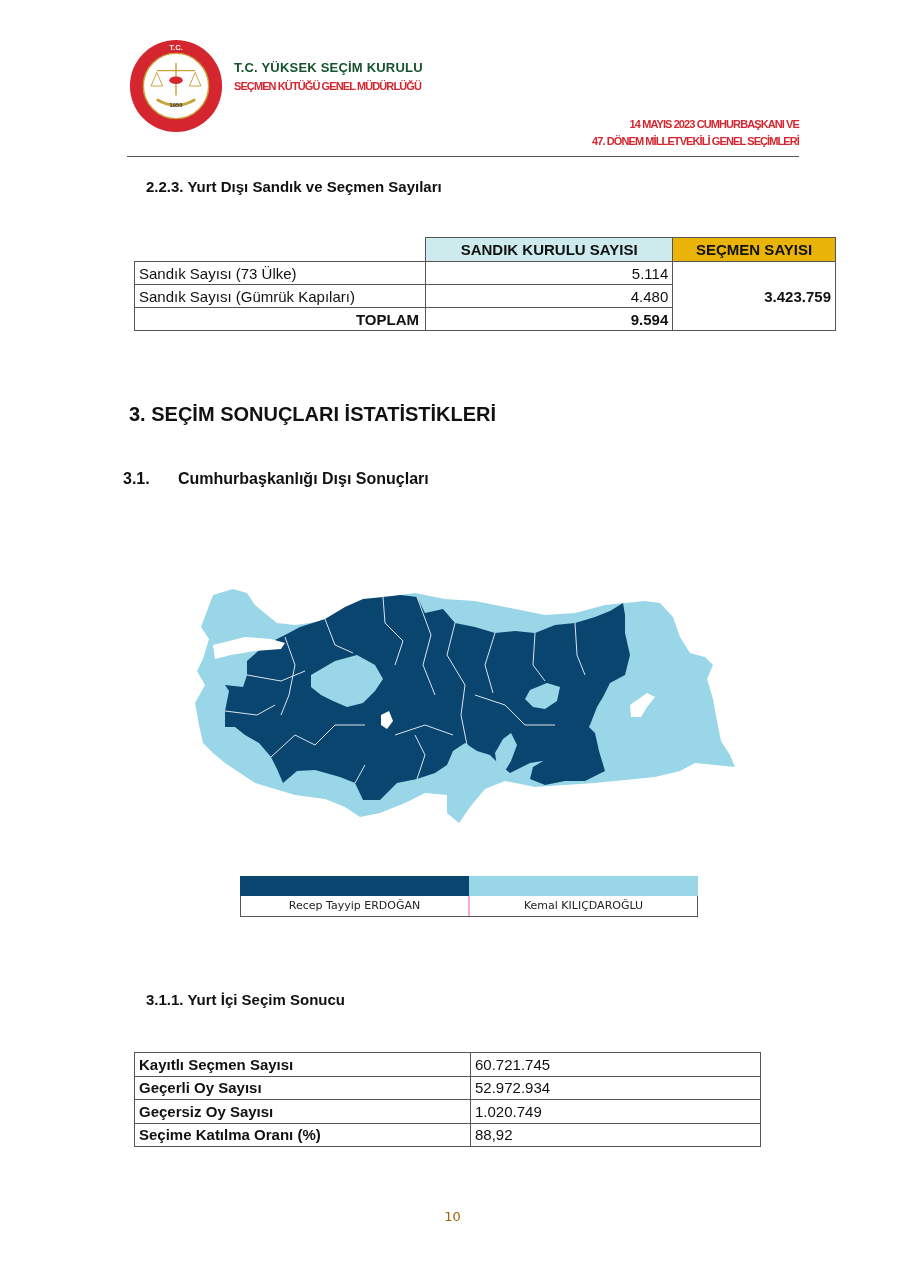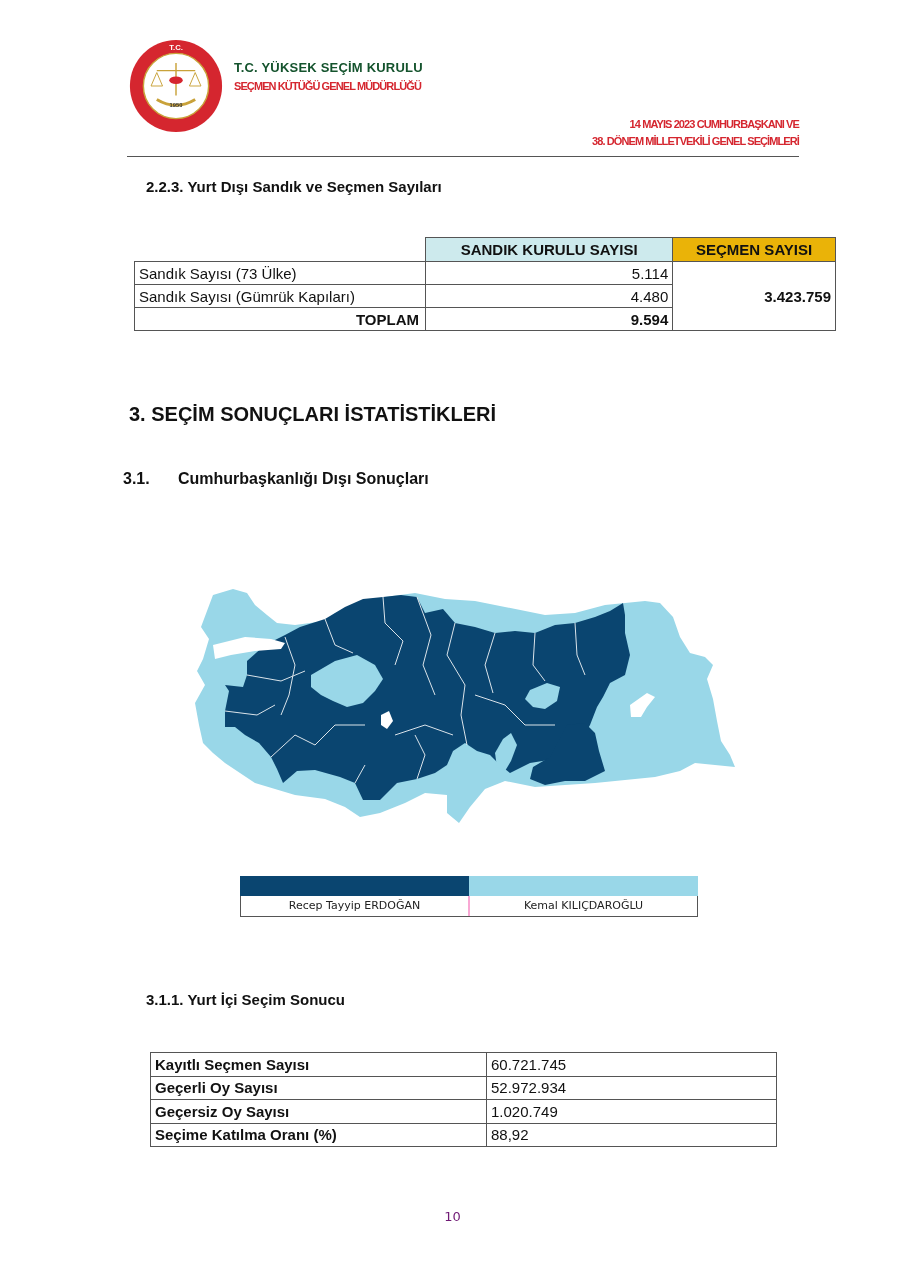--- a/index.html
+++ b/index.html
@@ -29,46 +29,46 @@
 
   .map { position: absolute; left: 185px; top: 575px; width: 560px; height: 255px; }
 
   .legend { position: absolute; left: 240px; top: 876px; width: 458px; }
   .legend .swatches { display: flex; height: 20px; }
   .legend .swatches div { flex: 1; }
   .legend .labels { display: flex; border: 1px solid #555; border-top: none; height: 21px; }
   .legend .labels div { flex: 1; text-align: center; font-family: "DejaVu Sans", sans-serif; font-size: 11px; line-height: 20px; color: #222; }
   .legend .labels div + div { border-left: 2px solid #f9a8d4; }
 
-  #t2 { left: 150px; top: 1052px; width: 627px; }
+  #t2 { left: 134px; top: 1052px; width: 627px; }
   #t2 td { height: 23.5px; padding: 0 4px; font-size: 15px; }
   #t2 td.k { font-weight: bold; width: 336px; }
 
-  .page-num { position: absolute; left: 0; width: 905px; top: 1209px; text-align: center; font-family: "DejaVu Sans", sans-serif; font-size: 13px; color: #701a75; }
+  .page-num { position: absolute; left: 0; width: 905px; top: 1209px; text-align: center; font-family: "DejaVu Sans", sans-serif; font-size: 13px; color: #a16207; }
 </style>
 </head>
 <body>
 
 <svg class="logo" viewBox="0 0 100 100">
   <circle cx="50" cy="50" r="48" fill="#d5262f"></circle>
   <circle cx="50" cy="50" r="34" fill="#fff"></circle>
   <circle cx="50" cy="50" r="34" fill="none" stroke="#c9a23a" stroke-width="1.5"></circle>
   <text x="50" y="13" text-anchor="middle" font-size="8" font-weight="bold" fill="#fff" font-family="Liberation Sans, sans-serif">T.C.</text>
   <line x1="50" y1="26" x2="50" y2="60" stroke="#c9a23a" stroke-width="1.5"></line>
   <line x1="30" y1="34" x2="70" y2="34" stroke="#c9a23a" stroke-width="1.5"></line>
   <path d="M24 50 L30 36 L36 50 Z M64 50 L70 36 L76 50 Z" fill="none" stroke="#c9a23a" stroke-width="1"></path>
   <ellipse cx="50" cy="44" rx="7" ry="4" fill="#d5262f"></ellipse>
   <path d="M30 64 Q50 76 70 64" fill="none" stroke="#c9a23a" stroke-width="3"></path>
   <text x="50" y="72" text-anchor="middle" font-size="6" font-weight="bold" fill="#333" font-family="Liberation Sans, sans-serif">1950</text>
 </svg>
 <div class="hdr-title">T.C. YÜKSEK SEÇİM KURULU</div>
 <div class="hdr-sub">SEÇMEN KÜTÜĞÜ GENEL MÜDÜRLÜĞÜ</div>
 <div class="hdr-right">
   <div>14 MAYIS 2023 CUMHURBAŞKANI VE</div>
-  <div>38. DÖNEM MİLLETVEKİLİ GENEL SEÇİMLERİ</div>
+  <div>47. DÖNEM MİLLETVEKİLİ GENEL SEÇİMLERİ</div>
 </div>
 <div class="hdr-rule"></div>
 
 <div class="h4" style="left:146px; top:178px;">2.2.3.   Yurt Dışı Sandık ve Seçmen Sayıları</div>
 
 <table id="t1">
   <tbody>
       <tr>
     <td class="blank"></td>
     <th style="background: rgb(205, 234, 237);">SANDIK KURULU SAYISI</th>

